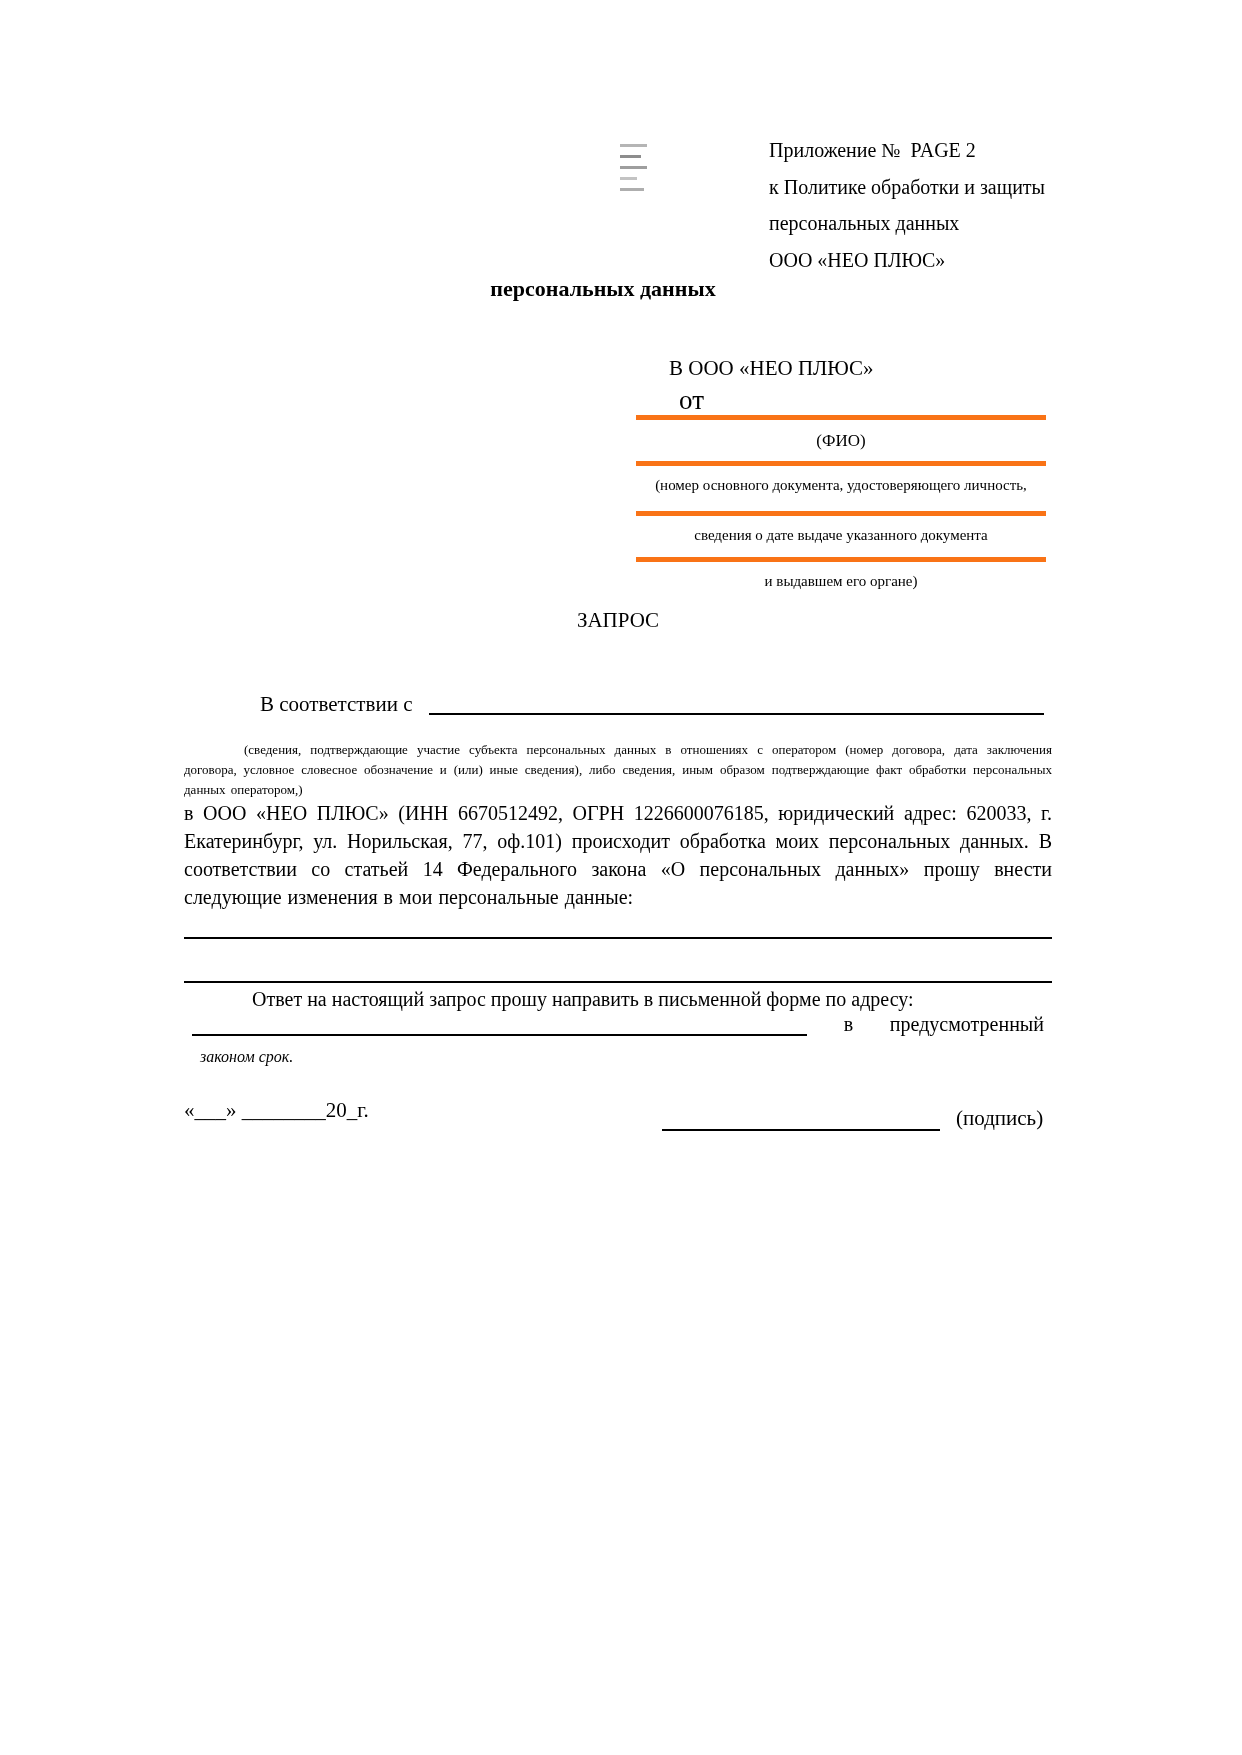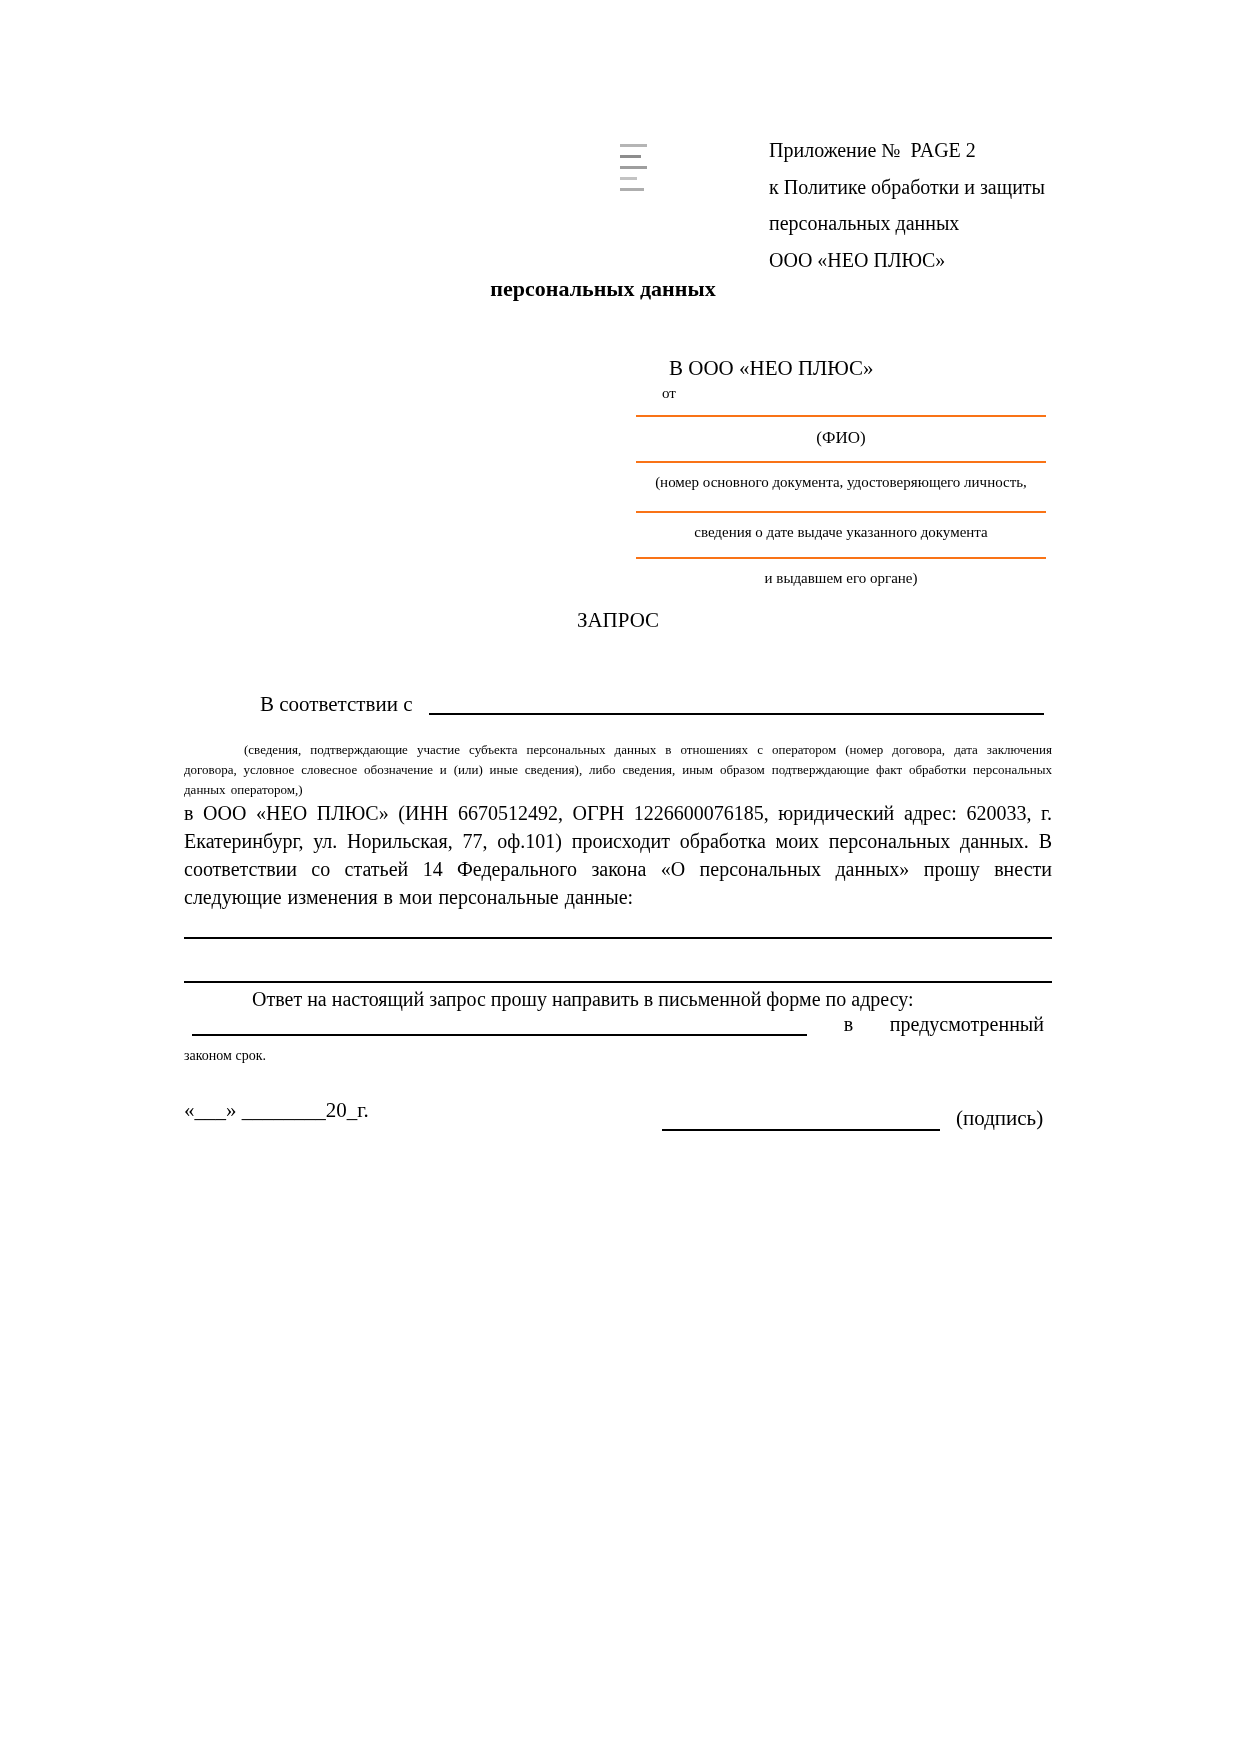--- a/index.html
+++ b/index.html
@@ -25,22 +25,22 @@
   .fa3 { width:27px; background:#9e9e9e; }
   .fa4 { width:17px; background:#c3c3c3; }
   .fa5 { width:24px; background:#aeaeae; }
 
   
   .doc-title { left:130px; top:241px; width:898px; text-align:center;
                font-size:22px; font-weight:bold; line-height:31px; }
 
   
   .to-line   { left:645px; top:332px; font-size:21px; }
-  .from-word { left:638px; top:361px; font-size:15px; }
-  .field { left:612px; width:410px; border-top:2px solid #f97316; text-align:center; }
+  .from-word { left:655px; top:361px; font-size:27px; }
+  .field { left:612px; width:410px; border-top:5px solid #f97316; text-align:center; }
   .field .lbl  { padding-top:3px; }
   .f1 { top:391px; } .f1 .lbl { font-size:17px; }
   .f2 { top:437px; } .f2 .lbl { font-size:15px; }
   .f3 { top:487px; } .f3 .lbl { font-size:15px; }
   .f4 { top:533px; } .f4 .lbl { font-size:15px; }
 
   
   .req-heading { left:160px; top:584px; width:868px; text-align:center; font-size:21px; }
 
   .intro { left:160px; top:660px; width:868px; display:flex; height:25px; }
@@ -55,21 +55,21 @@
 
   .blank-line { left:160px; width:868px; border-top:2px solid #000; height:0; }
   .bl1 { top:913px; } .bl2 { top:957px; }
 
   .reply-l1 { left:160px; top:964px; width:868px; font-size:20px; text-indent:68px; }
   .reply-l2 { left:160px; top:994px; width:868px; display:flex; align-items:flex-end;
               height:26px; font-size:20px; }
   .addr-fill { width:615px; border-bottom:2px solid #000; height:24px; }
   .tail-w1 { margin-left:auto; }
   .tail-w2 { margin-left:auto; }
-  .reply-l3 { left:160px; top:1024px; width:868px; font-size:14px; }
+  .reply-l3 { left:176px; top:1024px; width:868px; font-size:16px;font-style:italic; }
 
   
   .date-part { left:160px; top:1074px; font-size:21px; white-space:pre; }
   .sig-part  { left:630px; top:1074px; display:flex; align-items:flex-end; font-size:21px; }
   .sig-fill  { width:278px; border-bottom:2px solid #000; height:24px; }
 </style>
 </head>
 <body>
 
 <div class="abs hdr-block">

